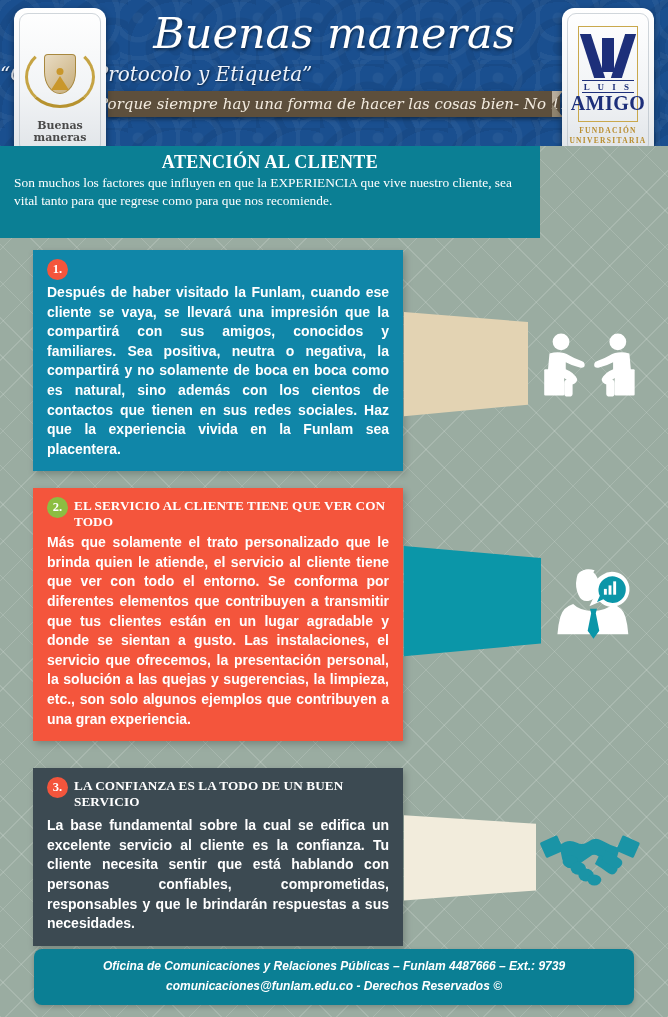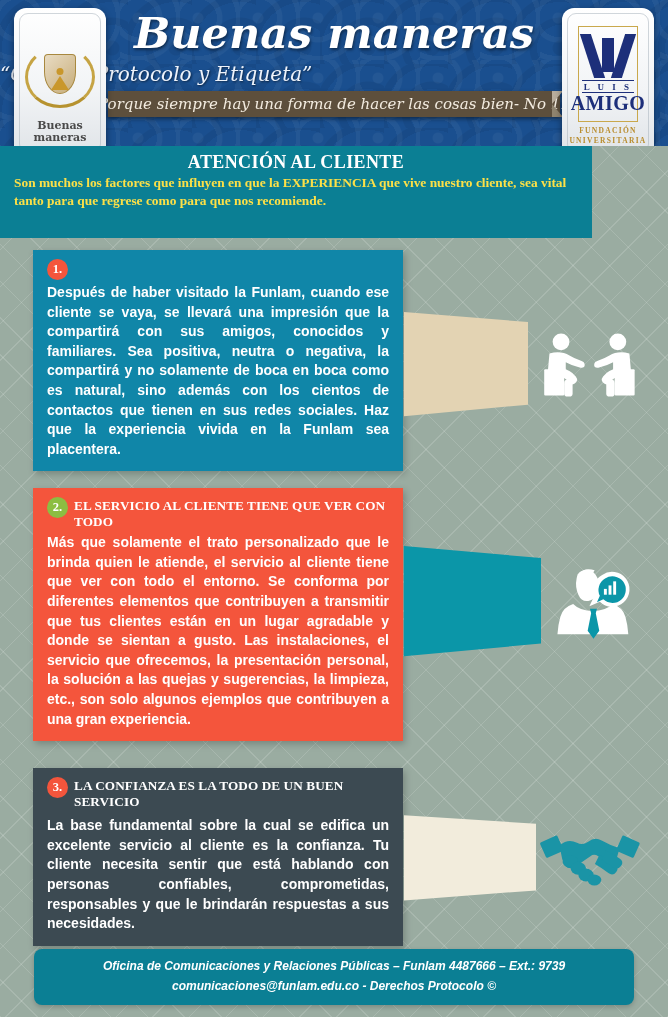--- a/index.html
+++ b/index.html
@@ -41,21 +41,21 @@
       repeating-radial-gradient(circle at 18px 18px, rgba(255,255,255,.045) 0 5px, transparent 6px 19px),
       repeating-radial-gradient(circle at 48px 48px, rgba(0,0,0,.06) 0 7px, transparent 8px 23px);
     background-size:60px 60px, 64px 64px;
   }
   .header-inner{ position:relative; z-index:3; height:100%; }
 
   .title-main{
     position:absolute; left:0; right:0; top:12px;
     text-align:center;
     font-family:"DejaVu Serif", serif;
-    font-size:43px; font-weight:700; font-style:italic;
+    font-size:43px; font-weight:400; font-style:italic;
     color:#ffffff; letter-spacing:0px;
     text-shadow:1px 2px 3px rgba(0,0,0,.45);
     line-height:1;
   }
   .title-sub{
     position:absolute; left:0; right:4px; top:62px;
     text-align:left;
     font-family:"DejaVu Serif", serif;
     font-size:20px; font-style:italic; font-weight:400;
     color:#eef3fb;
@@ -156,32 +156,32 @@
     font-size:20px;font-weight:700;color:#1d2f7a;line-height:1.05;letter-spacing:.5px;
   }
   .ua-fund{
     font-family:"Liberation Serif", serif;
     font-size:7.5px; letter-spacing:1.3px; color:#b98d2e; font-weight:700;
     text-align:center; line-height:1.35; margin-top:4px;
   }
 
   
   .intro-band{
-    position:absolute; left:0; top:146px; width:592px; height:92px;
+    position:absolute; left:0; top:146px; width:540px; height:92px;
     background:#0b7f94; z-index:1;
   }
   .section-title{
     position:absolute; left:0; right:0; top:6px;
     text-align:center; color:#ffffff;
     font-family:"Liberation Serif", serif;
     font-weight:700; font-size:18px; letter-spacing:.4px;
   }
   .intro-text{
     position:absolute; left:14px; right:14px; top:28px;
-    color:#fde047; font-size:13.4px; font-weight:700;
+    color:#ffffff; font-size:13.4px; font-weight:400;
     font-family:"Liberation Serif", serif;
     line-height:1.32;
   }
 
   
   .card{ position:absolute; z-index:3; }
   .card-panel{
     position:absolute; left:0; top:0;
     padding:9px 14px 12px 14px;
     box-shadow:2px 3px 7px rgba(0,0,0,.22);
@@ -377,16 +377,16 @@
       <div class="card-head">
         <div class="badge" style="background:#f4553c;">3.</div>
         <div class="card-title">LA CONFIANZA ES LA TODO DE UN BUEN SERVICIO</div>
       </div>
       <div class="card-body" style="margin-top:6px;">La base fundamental sobre la cual se edifica un excelente servicio al cliente es la confianza. Tu cliente necesita sentir que está hablando con personas confiables, comprometidas, responsables y que le brindarán respuestas a sus necesidades.</div>
     </div>
   </div>
 
   <div class="footer">
     <div>Oficina de Comunicaciones y Relaciones Públicas – Funlam 4487666 – Ext.: 9739</div>
-    <div>comunicaciones@funlam.edu.co - Derechos Protocolo ©</div>
+    <div>comunicaciones@funlam.edu.co - Derechos Reservados ©</div>
   </div>
 
 </div>
 
 </body></html>

